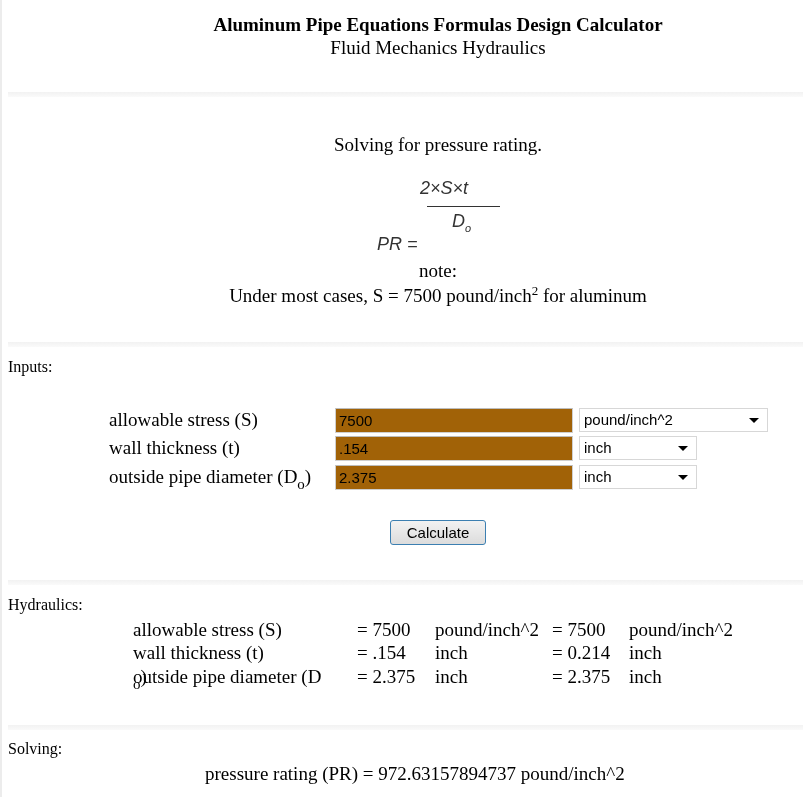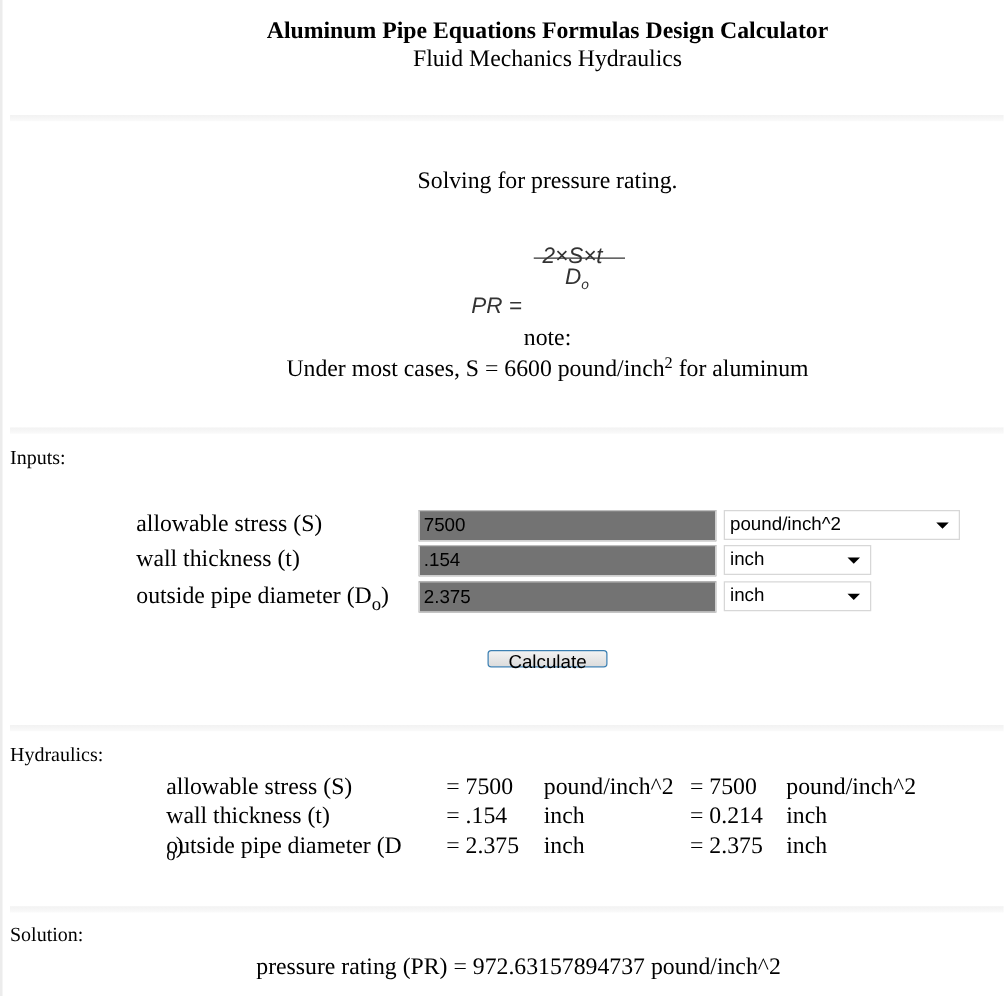--- a/index.html
+++ b/index.html
@@ -8,47 +8,47 @@
       font-family: "Liberation Serif", serif; color: #000; font-size: 18px;
     }
     .left-edge { position: absolute; left: 0; top: 0; width: 2px; height: 797px; background: #ececec; }
     .sep { position: absolute; left: 8px; right: 0; height: 5px; background: linear-gradient(#f2f2f2, #fafafa); }
     .center { position: absolute; left: 0; width: 876px; text-align: center; }
     .title { top: 14px; font-weight: bold; font-size: 19px; line-height: 22px; }
     .subtitle { top: 37px; font-size: 19px; line-height: 22px; }
     .solving { top: 134px; font-size: 19px; }
     .formula { position: absolute; left: 377px; top: 178px; font-family: "Liberation Sans", sans-serif; font-style: italic; color: #333; font-size: 18px; }
     .formula .lhs { position: absolute; left: 0; top: 16px; white-space: nowrap; margin-top: 40px; }
-    .formula .num { position: absolute; left: 57px; top: 0; white-space: nowrap; margin-top: 16px; }
+    .formula .num { position: absolute; left: 43px; top: 0; white-space: nowrap; }
     .formula .bar { position: absolute; left: 50px; top: 28px; width: 73px; height: 1px; background: #333; }
     .formula .den { position: absolute; left: 75px; top: 33px; white-space: nowrap; }
     .formula .den sub { font-size: 11px; }
     .note { top: 260px; font-size: 19px; }
     .note2 { top: 285px; font-size: 19px; }
     .note2 sup { font-size: 13px; vertical-align: 7px; line-height: 0; }
     .section-label { position: absolute; left: 8px; font-size: 16px; }
     .input-row { position: absolute; left: 109px; height: 24px; }
     .input-row .lbl { position: absolute; left: 0; top: 0; white-space: nowrap; font-size: 19px; }
     .input-row .lbl sub { font-size: 15px; vertical-align: -6px; line-height: 0; }
     .txt {
       position: absolute; left: 226px; top: -1px; width: 238px; height: 25px; box-sizing: border-box;
       border: 1px solid #cfcfcf; border-top-color: #bdbdbd; padding: 2px 3px;
-      font-family: "Liberation Sans", sans-serif; font-size: 15px; color: #000; background: #737373; outline: none;
+      font-family: "Liberation Sans", sans-serif; font-size: 15px; color: #000; background: #a16207; outline: none;
     }
     .sel {
       position: absolute; top: -1px; height: 24px; box-sizing: border-box; left: 470px;
       border: 1px solid #d7d7d7; background: #fff;
       font-family: "Liberation Sans", sans-serif; font-size: 15px; padding: 2px 4px;
     }
     .sel .arrow {
       position: absolute; right: 8px; top: 9px; width: 0; height: 0;
       border-left: 5px solid transparent; border-right: 5px solid transparent; border-top: 5px solid #000;
     }
     .calc-btn {
-      position: absolute; left: 390px; top: 520px; width: 96px; height: 14px; box-sizing: border-box;
+      position: absolute; left: 390px; top: 520px; width: 96px; height: 25px; box-sizing: border-box;
       border: 1px solid #3c7fb1; border-radius: 3px;
       background: linear-gradient(#f2f2f2, #dcdcdc);
       font-family: "Liberation Sans", sans-serif; font-size: 15px; color: #000; padding: 0; cursor: pointer;
     }
     .conv-row { position: absolute; left: 133px; height: 22px; font-size: 19px; white-space: nowrap; }
     .conv-row span { position: absolute; top: 0; }
     .conv-row sub { font-size: 15px; vertical-align: -6px; line-height: 0; }
     .c-lbl { left: 0; }
     .c-v1 { left: 224px; }
     .c-u1 { left: 302px; }
@@ -69,21 +69,21 @@
 <div class="center solving">Solving for pressure rating.</div>
 
 <div class="formula">
   <span class="lhs">PR =</span>
   <span class="num">2×S×t</span>
   <div class="bar"></div>
   <span class="den"><span>D</span><sub>o</sub></span>
 </div>
 
 <div class="center note">note:</div>
-<div class="center note2"><span>Under most cases, S = 6600 pound/inch</span><sup>2</sup><span> for aluminum</span></div>
+<div class="center note2"><span>Under most cases, S = 7500 pound/inch</span><sup>2</sup><span> for aluminum</span></div>
 
 <div class="sep" style="top:342px;"></div>
 
 <div class="section-label" style="top:358px;">Inputs:</div>
 
 <div class="input-row" style="top:409px;">
   <span class="lbl">allowable stress (S)</span>
   <input class="txt" type="text" value="7500" style="">
   <div class="sel" style="width:189px;">
     <span>pound/inch^2</span>
@@ -132,14 +132,14 @@
 <div class="conv-row" style="top:666px;">
   <span class="c-lbl"><span>outside pipe diameter (D</span><sub>o</sub><span>)</span></span>
   <span class="c-v1">= 2.375</span>
   <span class="c-u1">inch</span>
   <span class="c-v2">= 2.375</span>
   <span class="c-u2">inch</span>
 </div>
 
 <div class="sep" style="top:725px;"></div>
 
-<div class="section-label" style="top:740px;">Solution:</div>
+<div class="section-label" style="top:740px;">Solving:</div>
 <div class="solution">pressure rating (PR) = 972.63157894737 pound/inch^2</div>
 
 </body></html>

